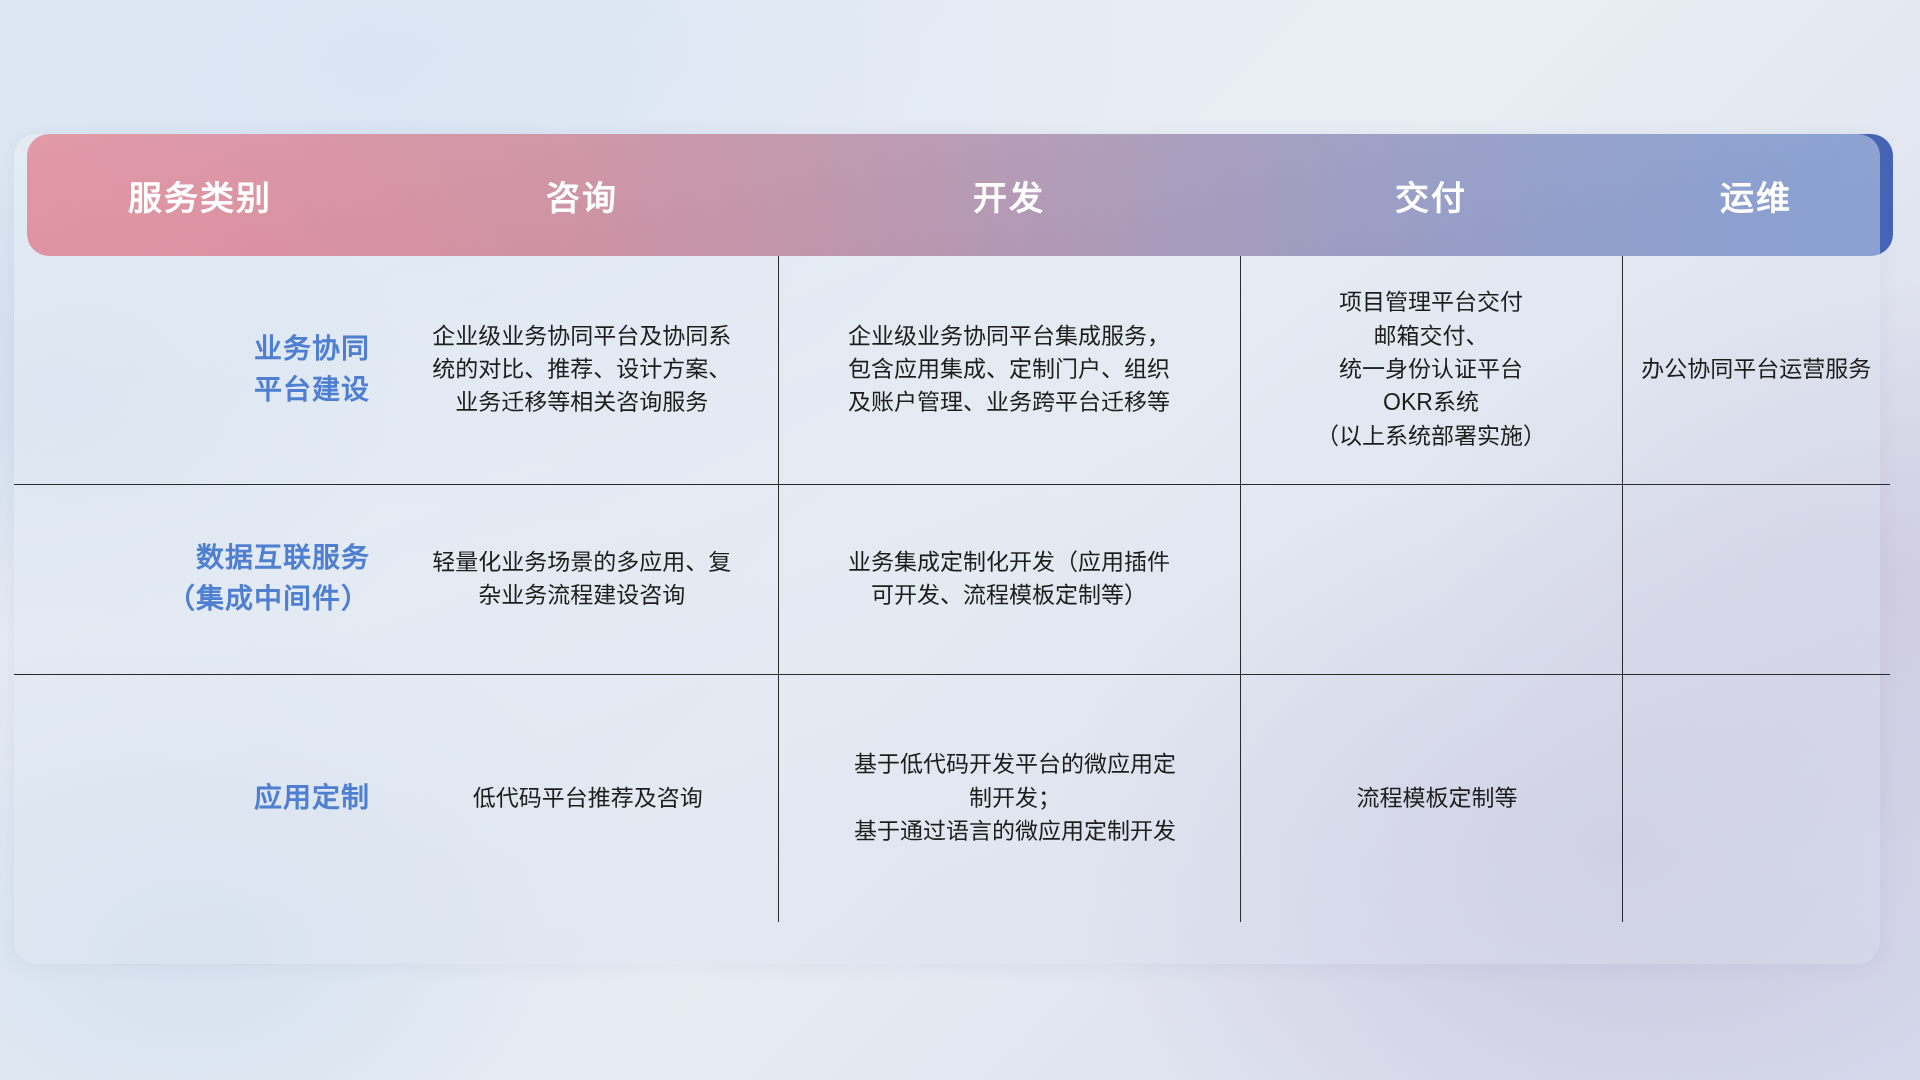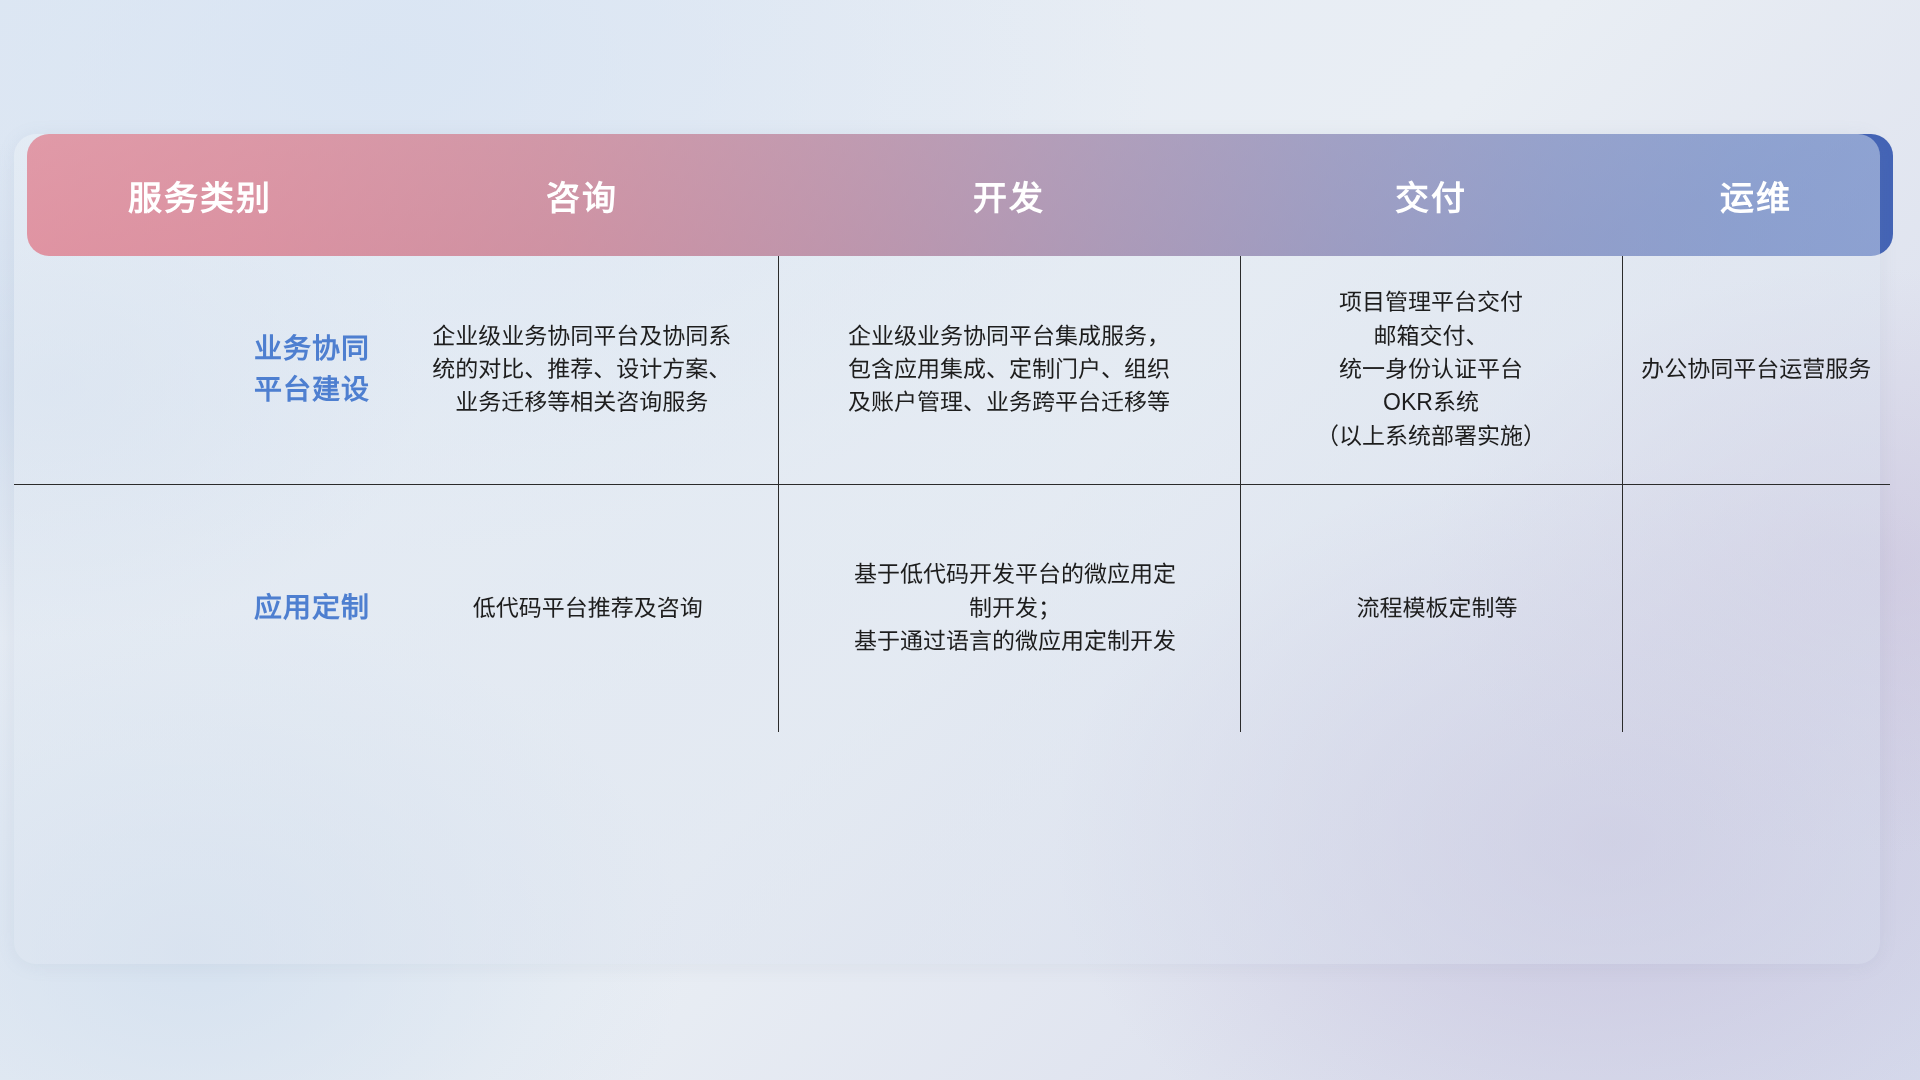--- a/index.html
+++ b/index.html
@@ -155,20 +155,30 @@
           <td class="nowrapline">企业级业务协同平台集成服务，
 包含应用集成、定制门户、组织
 及账户管理、业务跨平台迁移等</td>
           <td class="nowrapline">项目管理平台交付
 邮箱交付、
 统一身份认证平台
 OKR系统
 （以上系统部署实施）</td>
           <td class="nowrapline">办公协同平台运营服务</td>
         </tr>
+        <tr class="row2">
+          <td class="cat nowrapline">数据互联服务
+（集成中间件）</td>
+          <td class="nowrapline">轻量化业务场景的多应用、复
+杂业务流程建设咨询</td>
+          <td class="nowrapline">业务集成定制化开发（应用插件
+可开发、流程模板定制等）</td>
+          <td class="nowrapline"></td>
+          <td class="nowrapline"></td>
+        </tr>
         <tr class="row3">
           <td class="cat nowrapline">应用定制</td>
           <td class="nowrapline">低代码平台推荐及咨询</td>
           <td class="nowrapline">基于低代码开发平台的微应用定
 制开发；
 基于通过语言的微应用定制开发</td>
           <td class="nowrapline">流程模板定制等</td>
           <td class="nowrapline"></td>
         </tr>
       </tbody>

